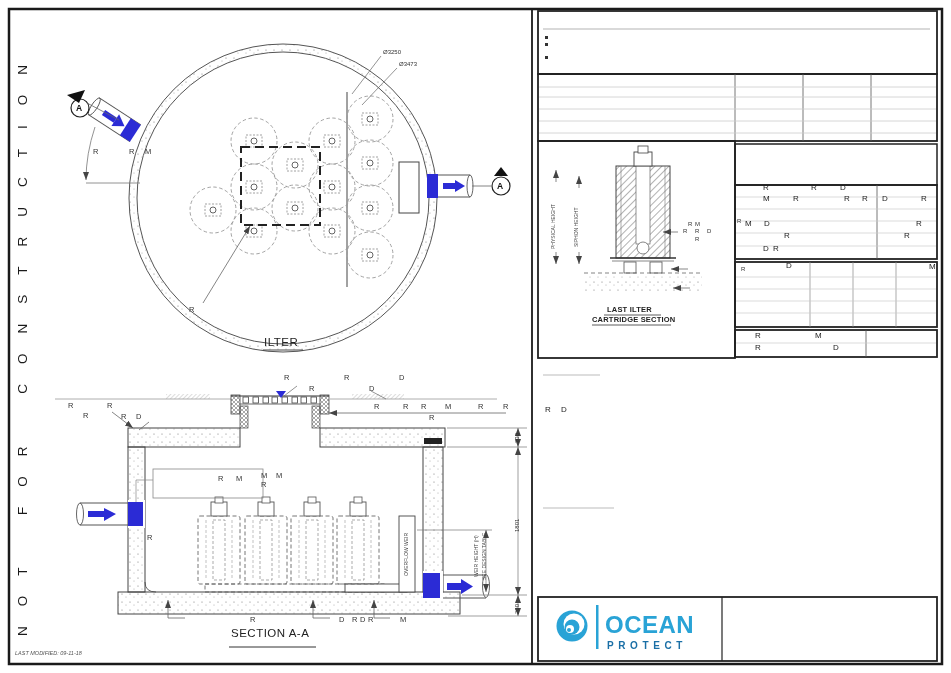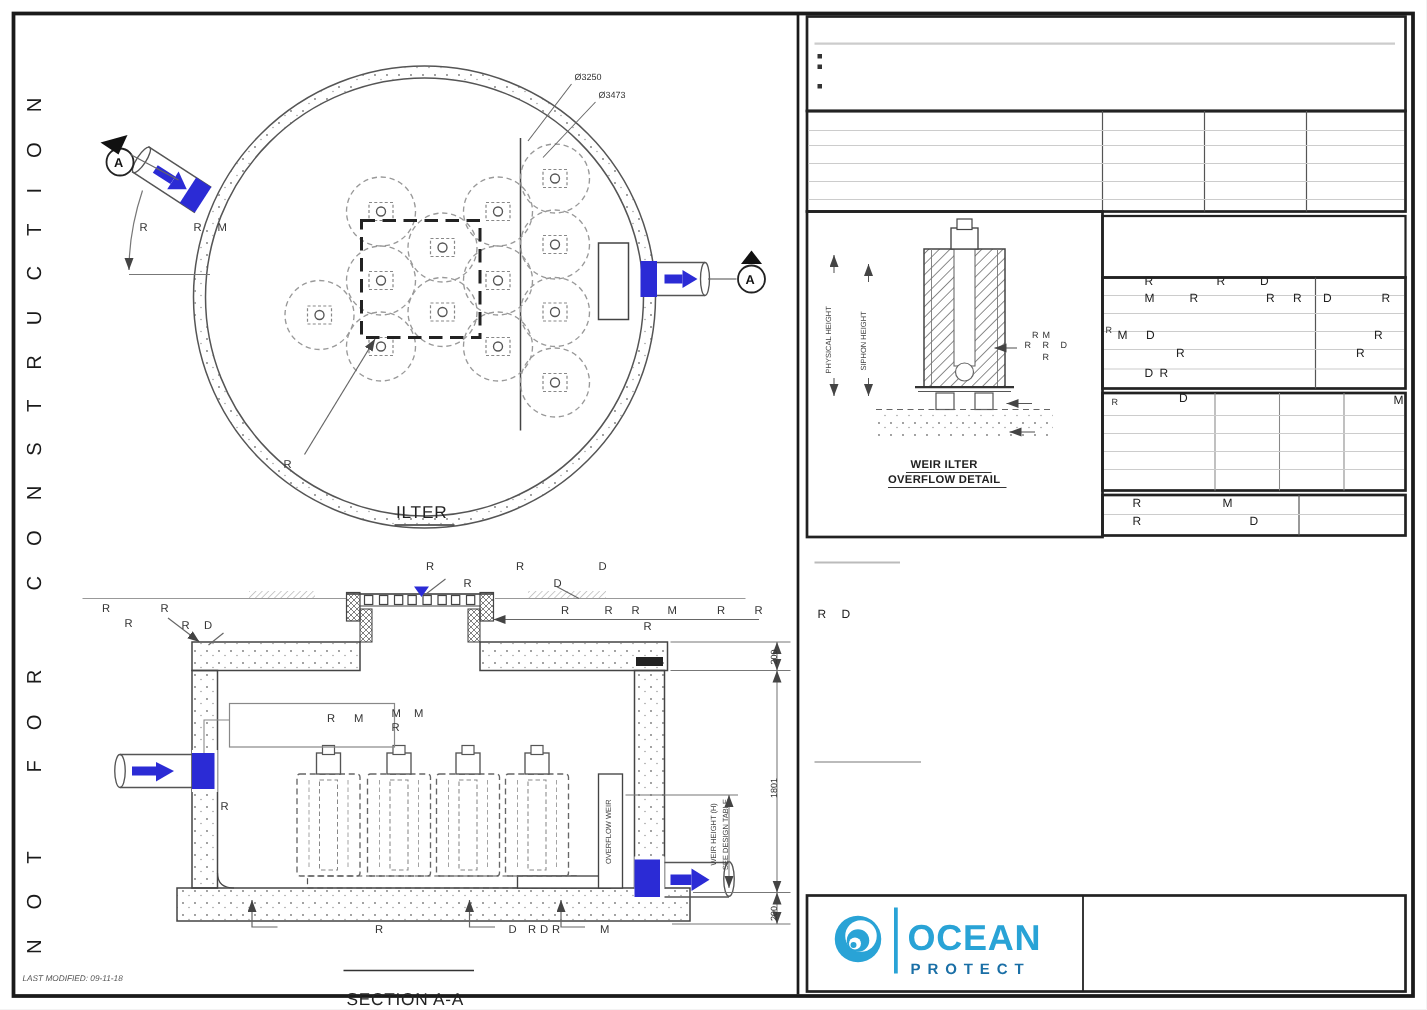--- a/index.html
+++ b/index.html
@@ -348,33 +348,33 @@
       <span class="frag" style="left: 352px; top: 616px;">R</span>
       <span class="frag" style="left: 360px; top: 616px;">D</span>
       <span class="frag" style="left: 368px; top: 616px;">R</span>
       <span class="frag" style="left: 400px; top: 616px;">M</span>
       <span class="frag v s" style="left: 514px; top: 443px;">200</span>
       <span class="frag v s" style="left: 514px; top: 532px;">1801</span>
       <span class="frag v s" style="left: 514px; top: 614px;">200</span>
       <span class="frag v xs" style="left: 474px; top: 577px;">WEIR HEIGHT (H)</span>
       <span class="frag v xs" style="left: 482px; top: 580px;">SEE DESIGN TABLE</span>
       <span class="frag v xs" style="left: 404px; top: 576px;">OVERFLOW WEIR</span>
-      <span class="frag t" style="left: 231px; top: 662px; text-align: right;">SECTION A-A</span>
+      <span class="frag t" style="left: 231px; top: 628px; text-align: right;">SECTION A-A</span>
     </div>
 <div class="overlay">
       <span class="frag v xs" style="left: 551px; top: 249px;">PHYSICAL HEIGHT</span>
       <span class="frag v xs" style="left: 574px; top: 247px;">SIPHON HEIGHT</span>
       <span class="frag s" style="left: 688px; top: 221px;">R</span>
       <span class="frag s" style="left: 695px; top: 221px;">M</span>
       <span class="frag s" style="left: 683px; top: 228px;">R</span>
       <span class="frag s" style="left: 695px; top: 228px;">R</span>
       <span class="frag s" style="left: 707px; top: 228px;">D</span>
       <span class="frag s" style="left: 695px; top: 236px;">R</span>
-      <span class="frag dt" style="left: 607px; top: 306px;">WEIR ILTER</span>
-      <span class="frag dt" style="left: 592px; top: 316px;">OVERFLOW DETAIL</span>
+      <span class="frag dt" style="left: 607px; top: 306px;">LAST ILTER</span>
+      <span class="frag dt" style="left: 592px; top: 316px;">CARTRIDGE SECTION</span>
     </div>
 <div class="overlay">
       <span class="frag m" style="left: 763px; top: 184px;">R</span>
       <span class="frag m" style="left: 811px; top: 184px;">R</span>
       <span class="frag m" style="left: 840px; top: 184px;">D</span>
       <span class="frag m" style="left: 763px; top: 195px;">M</span>
       <span class="frag m" style="left: 793px; top: 195px;">R</span>
       <span class="frag m" style="left: 844px; top: 195px;">R</span>
       <span class="frag m" style="left: 862px; top: 195px;">R</span>
       <span class="frag m" style="left: 882px; top: 195px;">D</span>

